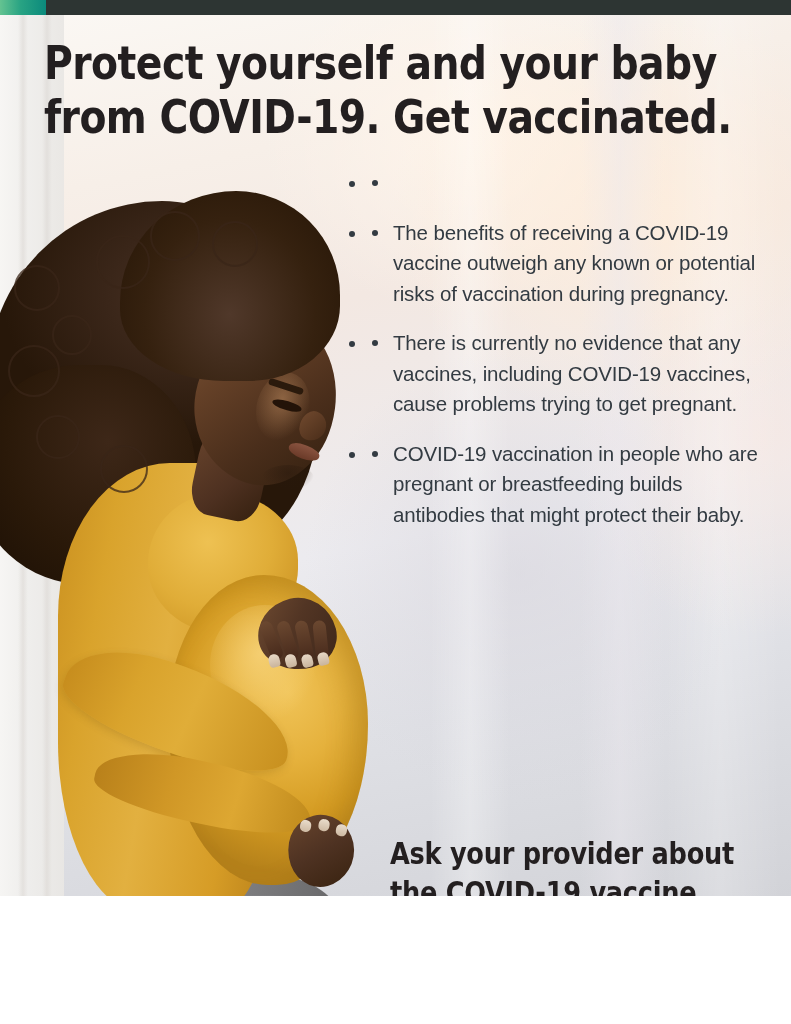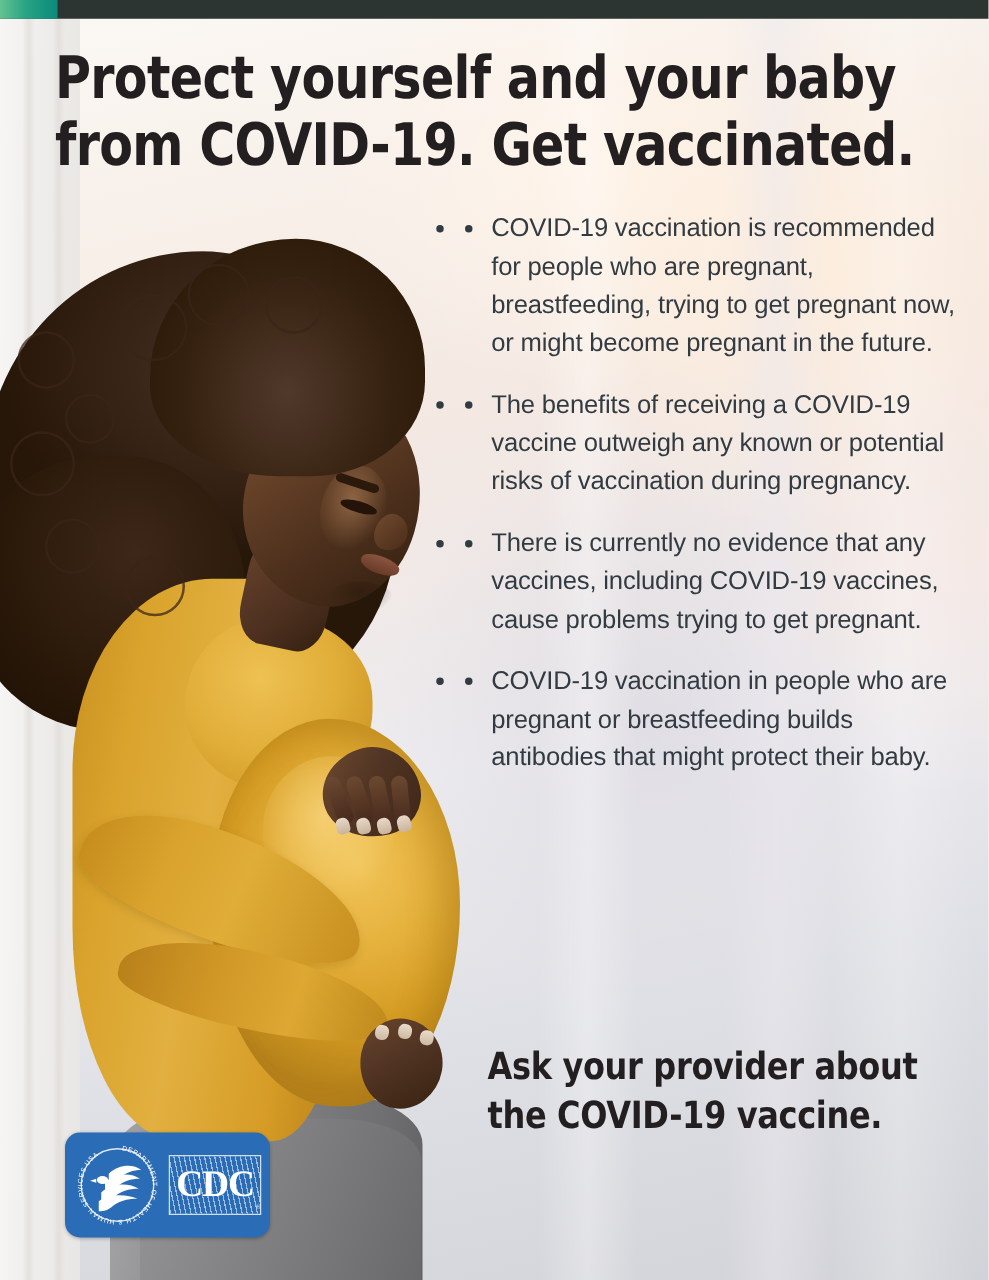--- a/index.html
+++ b/index.html
@@ -7,21 +7,21 @@
   html,body { width:791px; height:1024px; }
   body {
     font-family:"Liberation Sans", sans-serif;
     background:#ffffff;
     overflow:hidden;
   }
 
   #poster {
     position:relative;
     width:791px;
-    height:1024px;
+    height:896px;
     overflow:hidden;
     background:#f2efe9;
   }
 
   
   .scene {
     position:absolute;
     left:0; top:15px; right:0; bottom:0;
     background:
       radial-gradient(ellipse 360px 300px at 640px 200px, rgba(255,238,220,.85) 0%, rgba(255,238,220,0) 70%),
@@ -409,21 +409,20 @@
   </div>
 
   <h1 class="headline">
     <span class="line">Protect yourself and your baby</span>
     <span class="line">from COVID-19. Get vaccinated.</span>
   </h1>
 
   <ul class="bullets">
     <li class="bullet">
       <span class="dot"></span>
-      <span>COVID-19 vaccination is recommended for people who are pregnant, breastfeeding, trying to get pregnant now, or might become pregnant in the future.</span>
     </li>
     <li class="bullet">
       <span class="dot"></span>
       <span>The benefits of receiving a COVID-19 vaccine outweigh any known or potential risks of vaccination during pregnancy.</span>
     </li>
     <li class="bullet">
       <span class="dot"></span>
       <span>There is currently no evidence that any vaccines, including COVID-19 vaccines, cause problems trying to get pregnant.</span>
     </li>
     <li class="bullet">

